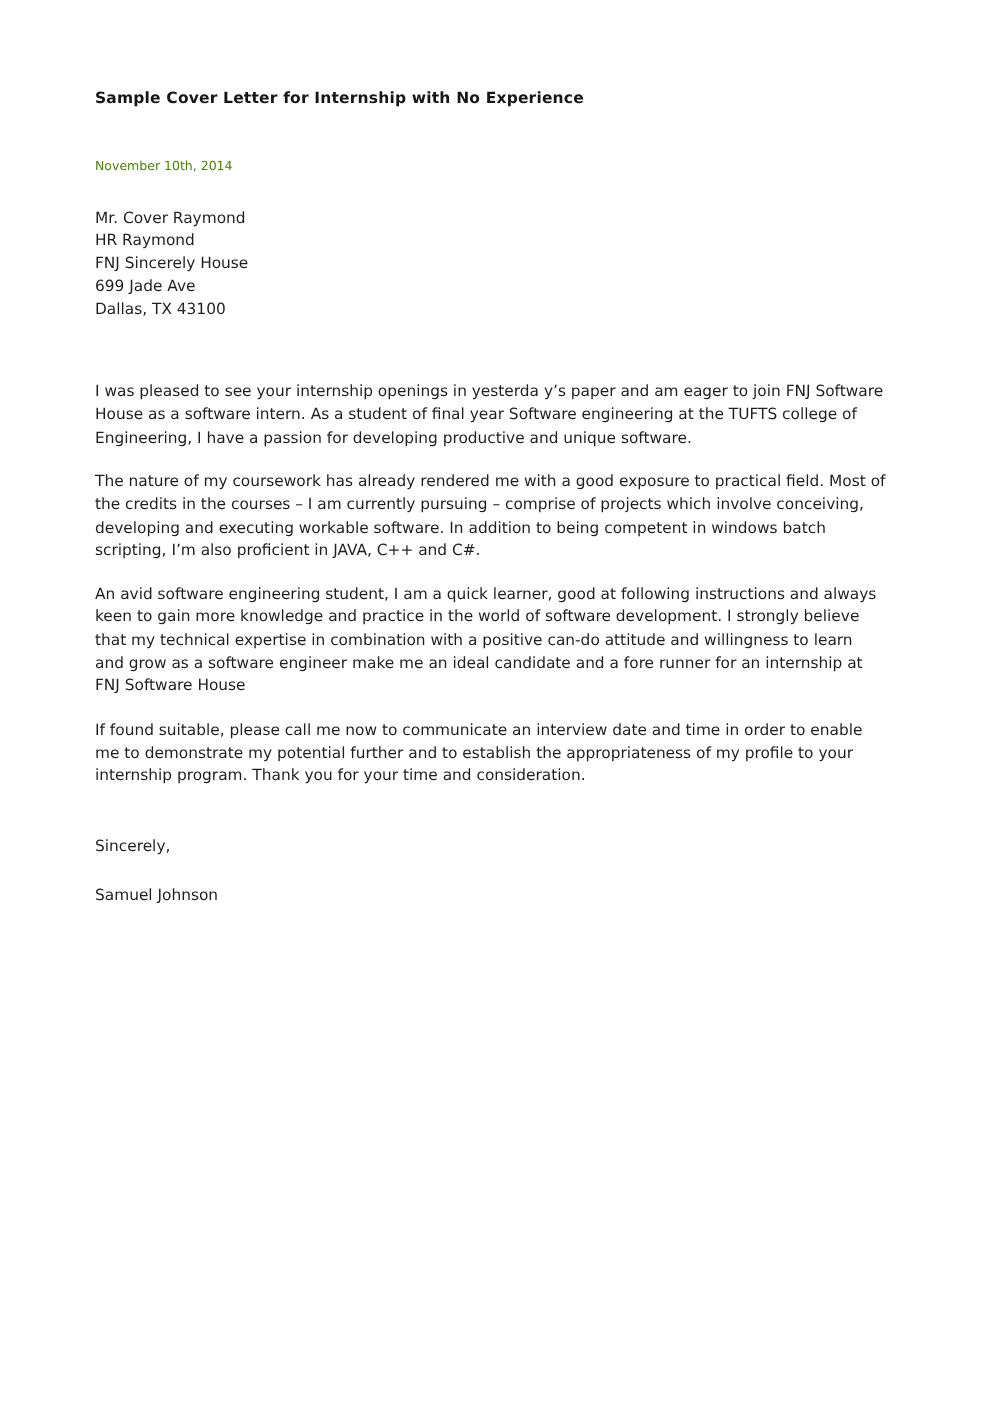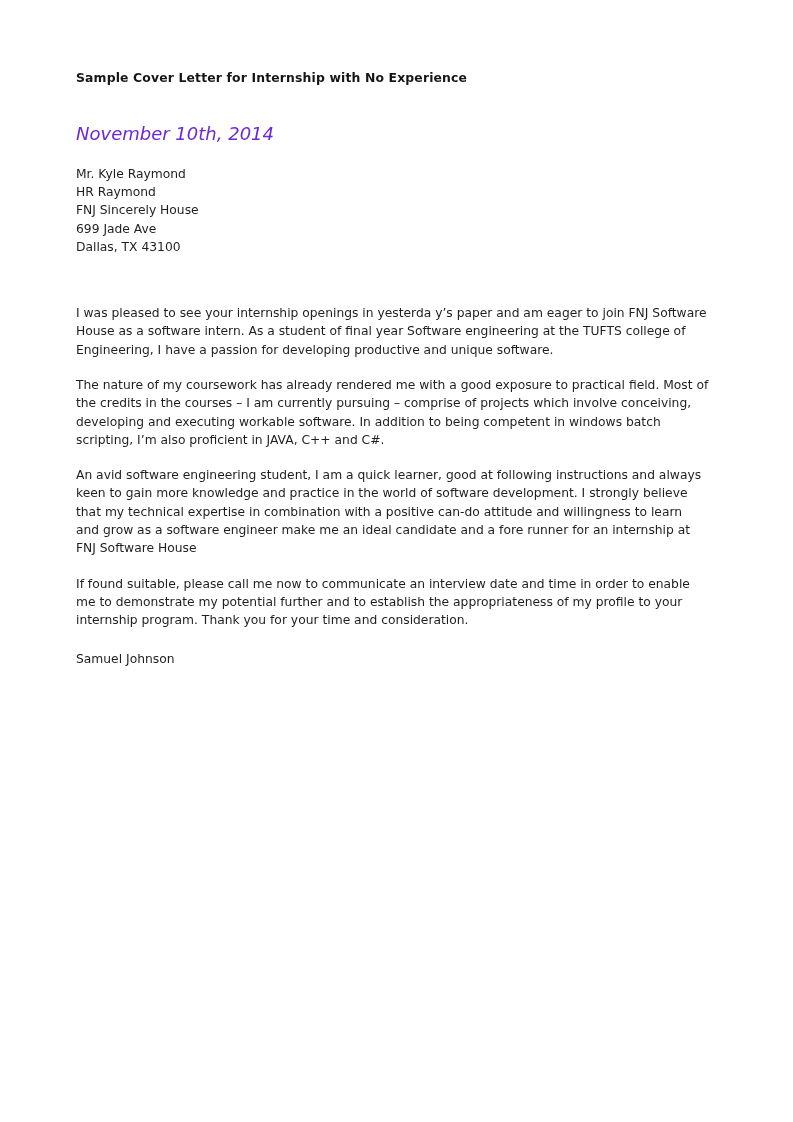--- a/index.html
+++ b/index.html
@@ -23,25 +23,24 @@
     background: #ffffff;
   }
   .doc-title {
     font-size: 12.4px;
     font-weight: bold;
     letter-spacing: 0.15px;
     margin: 0 0 40px 0;
     color: #161616;
   }
   .date-line {
-    font-size: 18px;
+    font-size: 10px;
     line-height: 18px;
     margin: 0 0 22px 0;
-    color: #6d28d9;
-    font-style: italic;
+    color: #4d7c0f;
   }
   .recipient {
     font-size: 12.3px;
     line-height: 18.2px;
     margin: 0 0 48px 0;
     color: #1f1f1f;
   }
   .recipient div {
     white-space: pre;
   }
@@ -75,28 +74,29 @@
 </head>
 <body>
 
 <div class="page">
 
   <h1 class="doc-title">Sample Cover Letter for Internship with No Experience</h1>
 
   <p class="date-line">November 10th, 2014</p>
 
   <div class="recipient">
-    <div>Mr. Kyle Raymond</div>
+    <div>Mr. Cover Raymond</div>
     <div>HR Raymond</div>
     <div>FNJ Sincerely House</div>
     <div>699 Jade Ave</div>
     <div>Dallas, TX 43100</div>
   </div>
 
 
   <p class="body-para">I was pleased to see your internship openings in yesterda y’s paper and am eager to join FNJ Software House as a software intern. As a student of final year Software engineering at the TUFTS college of Engineering, I have a passion for developing productive and unique software.</p>
   <p class="body-para">The nature of my coursework has already rendered me with a good exposure to practical field. Most of the credits in the courses – I am currently pursuing  – comprise of projects which involve conceiving, developing and executing workable software. In addition to being competent in windows batch scripting, I’m also proficient in JAVA, C++ and C#.</p>
   <p class="body-para">An avid software engineering student, I am a quick learner, good at following instructions and always keen to gain more knowledge and practice in the world of software development. I strongly believe that my technical expertise in combination with a positive can-do attitude and willingness to learn and grow as a software engineer make me an ideal candidate and a fore runner for an internship at FNJ Software House</p>
   <p class="body-para">If found suitable, please call me now to communicate an interview date and time in order to enable me to demonstrate my potential further and to establish the appropriateness of my profile to your internship program. Thank you for your time and consideration.</p>
 
+  <p class="closing">Sincerely,</p>
   <p class="signature">Samuel Johnson</p>
 
 </div>
 
 </body></html>

